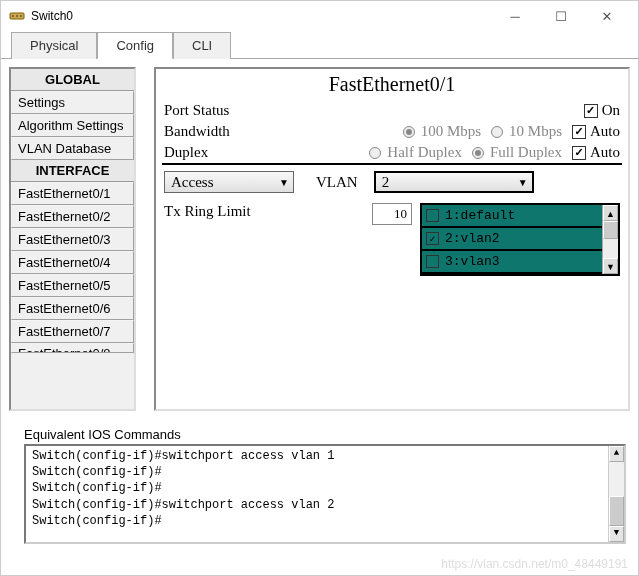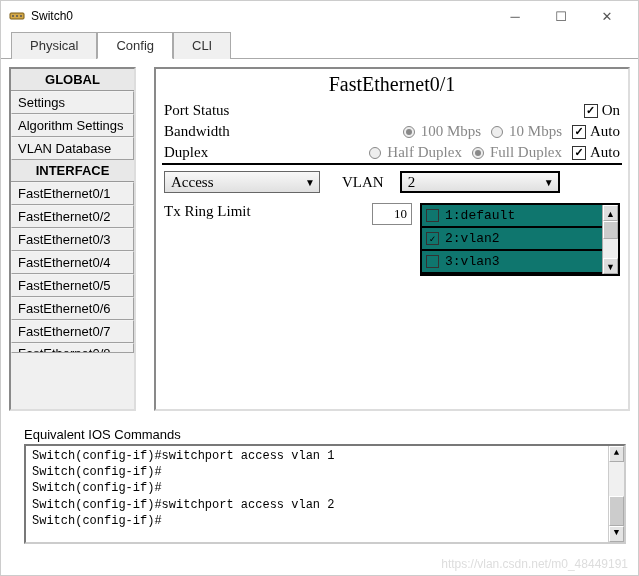--- a/index.html
+++ b/index.html
@@ -23,21 +23,21 @@
 .row .lbl { width:120px; }
 .row .controls { flex:1; display:flex; justify-content:flex-end; align-items:center; gap:4px; }
 .radio-dot { width:12px; height:12px; border:1px solid #888; border-radius:50%; display:inline-block; vertical-align:middle; margin-right:2px; background:#eee; }
 .radio-dot.filled::after { content:''; display:block; width:6px; height:6px; background:#888; border-radius:50%; margin:2px; }
 .radio-lbl { color:#888; font-size:15px; margin-right:6px; }
 .checkbox { width:14px; height:14px; border:1px solid #333; display:inline-flex; align-items:center; justify-content:center; background:#fff; font-size:11px; line-height:1; }
 .checkbox.checked::after { content:'✓'; color:#000; font-weight:bold; }
 .dropdown-row { display:flex; align-items:center; padding:6px 8px; gap:8px; font-size:15px; font-family: Georgia, serif; }
 .dropdown { border:1px solid #666; background:linear-gradient(#f8f8f8,#e0e0e0); padding:2px 6px; height:22px; display:flex; align-items:center; position:relative; }
 .dropdown .arrow { position:absolute; right:4px; font-size:10px; }
-.access-dd { width:156px; }
+.access-dd { width:130px; }
 .vlan-dd { width:160px; border:2px solid #000; }
 .vlan-label-text { margin: 0 8px 0 14px; }
 .txrow { display:flex; align-items:flex-start; padding:4px 8px; gap:8px; font-size:15px; font-family: Georgia, serif; }
 .txinput { width:40px; height:22px; border:1px solid #888; text-align:right; padding:2px 4px; font-family:inherit; font-size:13px; }
 .vlan-options { border:2px solid #000; width:200px; background:#0f766e; position:relative; }
 .vlan-options .scroll { position:absolute; right:0; top:0; bottom:0; width:16px; background:#eee; border-left:1px solid #aaa; }
 .vlan-options .scroll .up, .vlan-options .scroll .down { height:16px; text-align:center; font-size:9px; line-height:16px; background:#ddd; border:1px outset #fff; }
 .vlan-options .scroll .down { position:absolute; bottom:0; left:0; right:0; }
 .vlan-options .scroll .thumb { height:18px; background:#ccc; border:1px outset #fff; margin-top:0; }
 .vlan-opt { display:flex; align-items:center; padding:3px 4px; border-bottom:2px solid #000; font-family: "Courier New", monospace; font-size:13px; margin-right:16px; }

